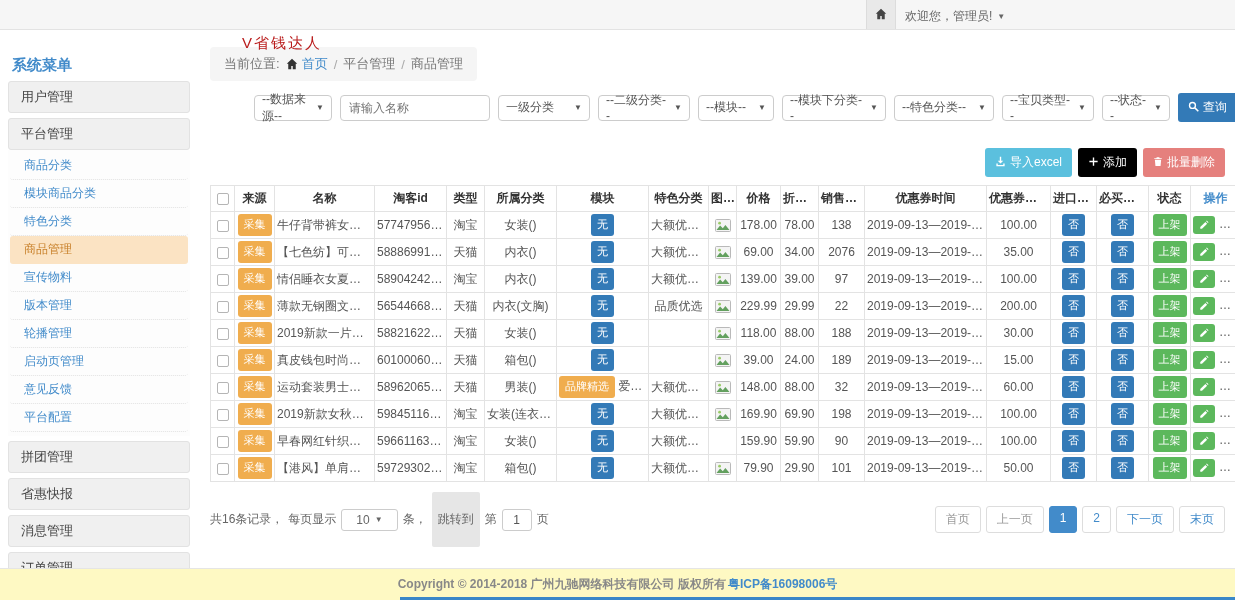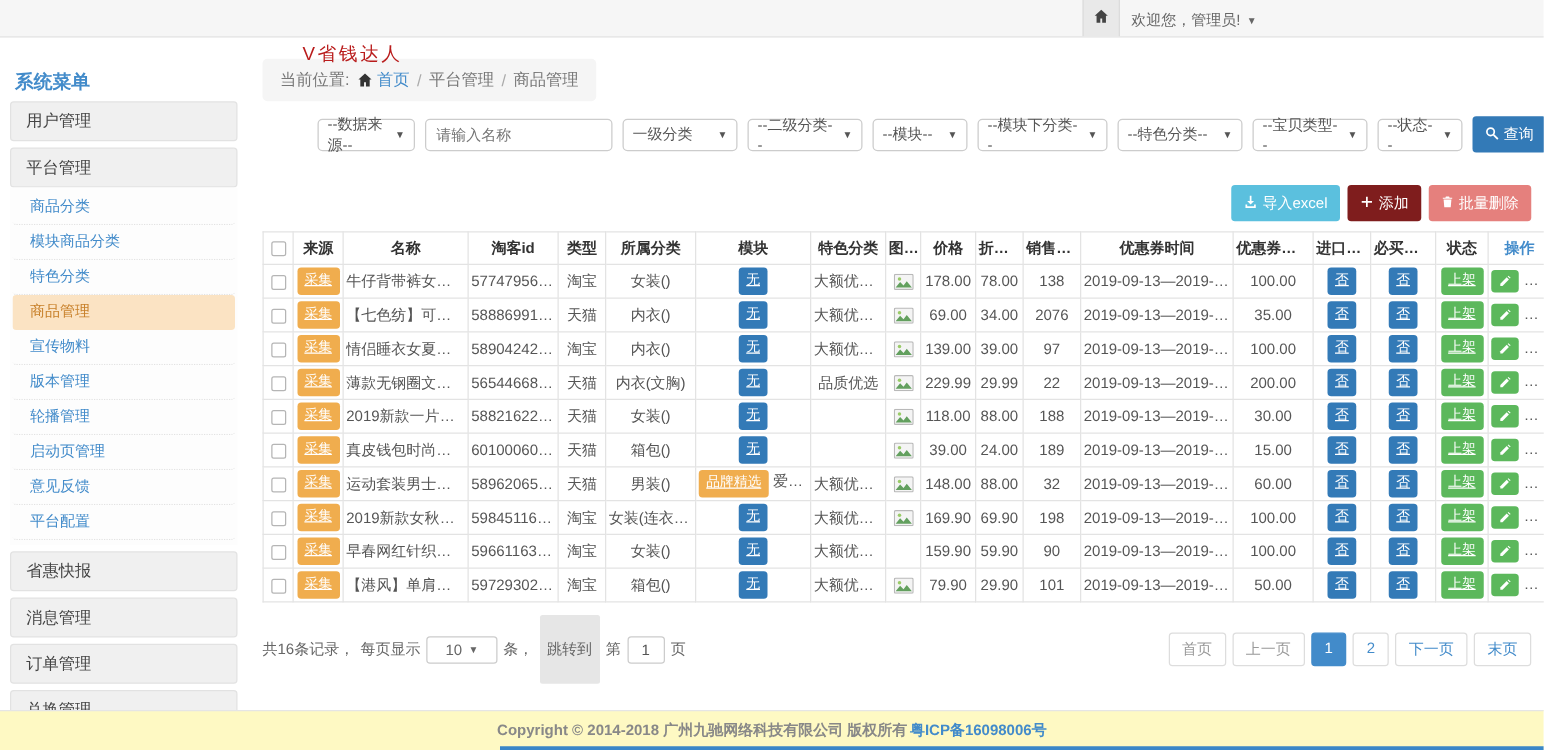--- a/index.html
+++ b/index.html
@@ -42,32 +42,32 @@
   .fselect { height:26px; border:1px solid #ccc; border-radius:4px; background:#fff;
     display:flex; align-items:center; justify-content:space-between; padding:0 7px;
     font-size:12px; color:#555; cursor:pointer; flex:none; }
   .fselect .caret { font-size:8px; color:#555; margin-left:5px; }
   .finput { height:26px; border:1px solid #ccc; border-radius:4px; padding:0 8px;
     font-size:12px; color:#ec4899; flex:none; }
   .btn { border:none; border-radius:3px; color:#fff; font-size:12px; padding:6px 10px;
     display:inline-flex; align-items:center; gap:4px; cursor:pointer; flex:none; }
   .btn-primary { background:#337ab7; }
   .btn-info    { background:#5bc0de; }
-  .btn-success { background:#7f1d1d; }
+  .btn-success { background:#000000; }
   .btn-danger  { background:#e5807d; }
   .toolbar { margin-top:26px; display:flex; justify-content:flex-end; gap:6px; }
   
   .grid { width:100%; border-collapse:collapse; table-layout:fixed; margin-top:8px;
     font-size:12px; color:#555; }
   .grid th, .grid td { border:1px solid #e3e3e3; text-align:center; padding:0 2px;
     height:27px; overflow:hidden; white-space:nowrap; text-overflow:ellipsis; }
   .grid th { color:#333; font-weight:bold; height:26px; background:#fff; }
   .grid th.op { color:#428bca; }
   .badge { display:inline-block; border-radius:3px; color:#fff; font-size:11px;
-    padding:4px 6px; line-height:1.2;text-decoration:underline; }
+    padding:4px 6px; line-height:1.2; }
   .badge-orange { background:#f0ad4e; }
   .badge-blue   { background:#337ab7; }
   .badge-green  { background:#5cb85c; }
   .badge-btn { cursor:pointer; }
   .cb { display:inline-block; width:12px; height:12px; border:1px solid #b5b5b5;
     border-radius:2px; background:#fff; vertical-align:middle; cursor:pointer; }
   .icon-img { display:inline-flex; vertical-align:middle; }
   .abtn { display:inline-flex; align-items:center; justify-content:center;
     width:22px; height:18px; border-radius:3px; color:#fff; cursor:pointer;
     vertical-align:middle; }
@@ -121,20 +121,21 @@
         <div class="side-link">模块商品分类</div>
         <div class="side-link">特色分类</div>
         <div class="side-link active">商品管理</div>
         <div class="side-link">宣传物料</div>
         <div class="side-link">版本管理</div>
         <div class="side-link">轮播管理</div>
         <div class="side-link">启动页管理</div>
         <div class="side-link">意见反馈</div>
         <div class="side-link">平台配置</div>
       </div>
+      <div class="side-header"><span>拼团管理</span></div>
       <div class="side-header"><span>省惠快报</span></div>
       <div class="side-header"><span>消息管理</span></div>
       <div class="side-header"><span>订单管理</span></div>
       <div class="side-header"><span>兑换管理</span></div>
     </div>
 </div>
 
 <div class="main">
 
   <div class="breadcrumb">

